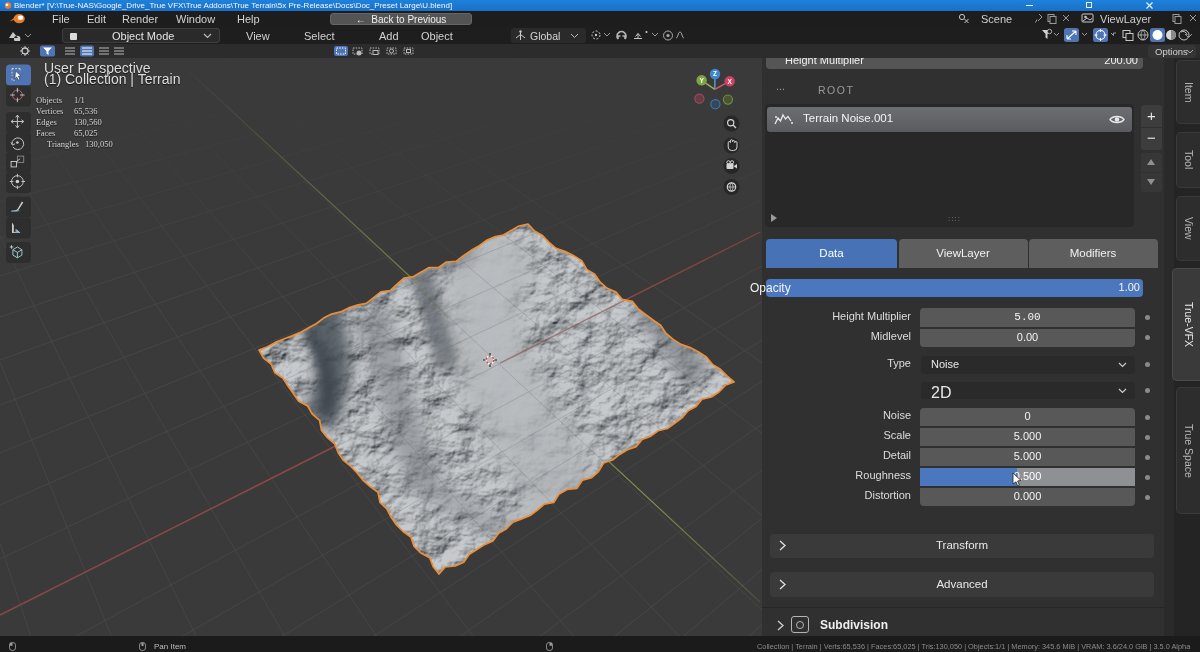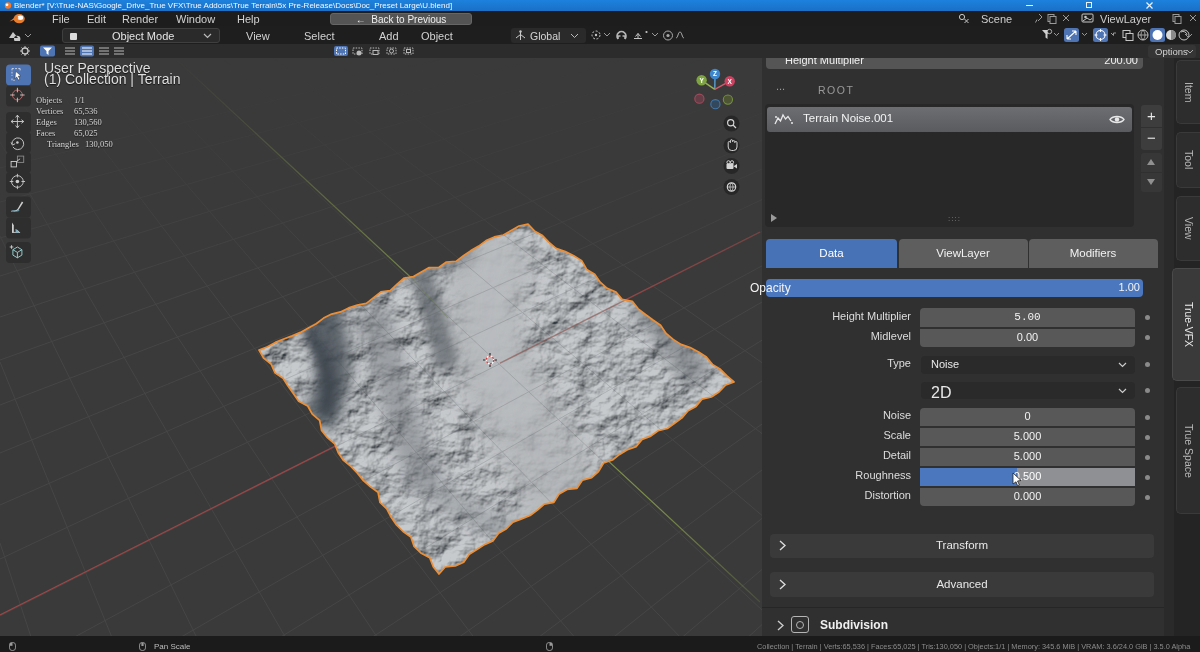--- a/index.html
+++ b/index.html
@@ -502,17 +502,17 @@
 <div style="position:absolute;left:1176px;width:24px;background:#2d2d2d;color:#b8b8b8;border:1px solid #3a3a3a;border-right:none;top:387px;height:127px;border-radius:5px 0 0 5px;font-size:10.5px;writing-mode:vertical-rl;text-align:center;line-height:22px;">True Space</div>
 <div style="position:absolute;left:0;top:636px;width:1200px;height:16px;background:#1b1b1b;"></div>
 <svg class="ab" style="left:9px;top:642px" width="7" height="9" viewBox="0 0 7 9">
     <rect x="0.5" y="0.5" width="6" height="8" rx="2.6" fill="none" stroke="#9a9a9a" stroke-width="0.9"></rect>
     <rect x="0.8" y="0.8" width="2.7" height="3" fill="#9a9a9a"></rect>
   </svg>
 <svg class="ab" style="left:139px;top:642px" width="7" height="9" viewBox="0 0 7 9">
     <rect x="0.5" y="0.5" width="6" height="8" rx="2.6" fill="none" stroke="#9a9a9a" stroke-width="0.9"></rect>
     <rect x="2.4" y="0.8" width="2.2" height="3.2" fill="#9a9a9a"></rect>
   </svg>
-<div style="position:absolute;left:154px;top:642px;color:#bdbdbd;font-size:8px;">Pan Scale</div>
+<div style="position:absolute;left:154px;top:642px;color:#bdbdbd;font-size:8px;">Pan Item</div>
 <svg class="ab" style="left:546px;top:642px" width="7" height="9" viewBox="0 0 7 9">
     <rect x="0.5" y="0.5" width="6" height="8" rx="2.6" fill="none" stroke="#9a9a9a" stroke-width="0.9"></rect>
     <rect x="3.5" y="0.8" width="2.7" height="3" fill="#9a9a9a"></rect>
   </svg>
 <div style="position:absolute;left:757px;top:642px;color:#8d8d8d;font-size:8px;white-space:nowrap;transform:scaleX(0.92);transform-origin:0 0;">Collection | Terrain | Verts:65,536 | Faces:65,025 | Tris:130,050 | Objects:1/1 | Memory: 345.6 MiB | VRAM: 3.6/24.0 GiB | 3.5.0 Alpha</div>
 </body></html>

